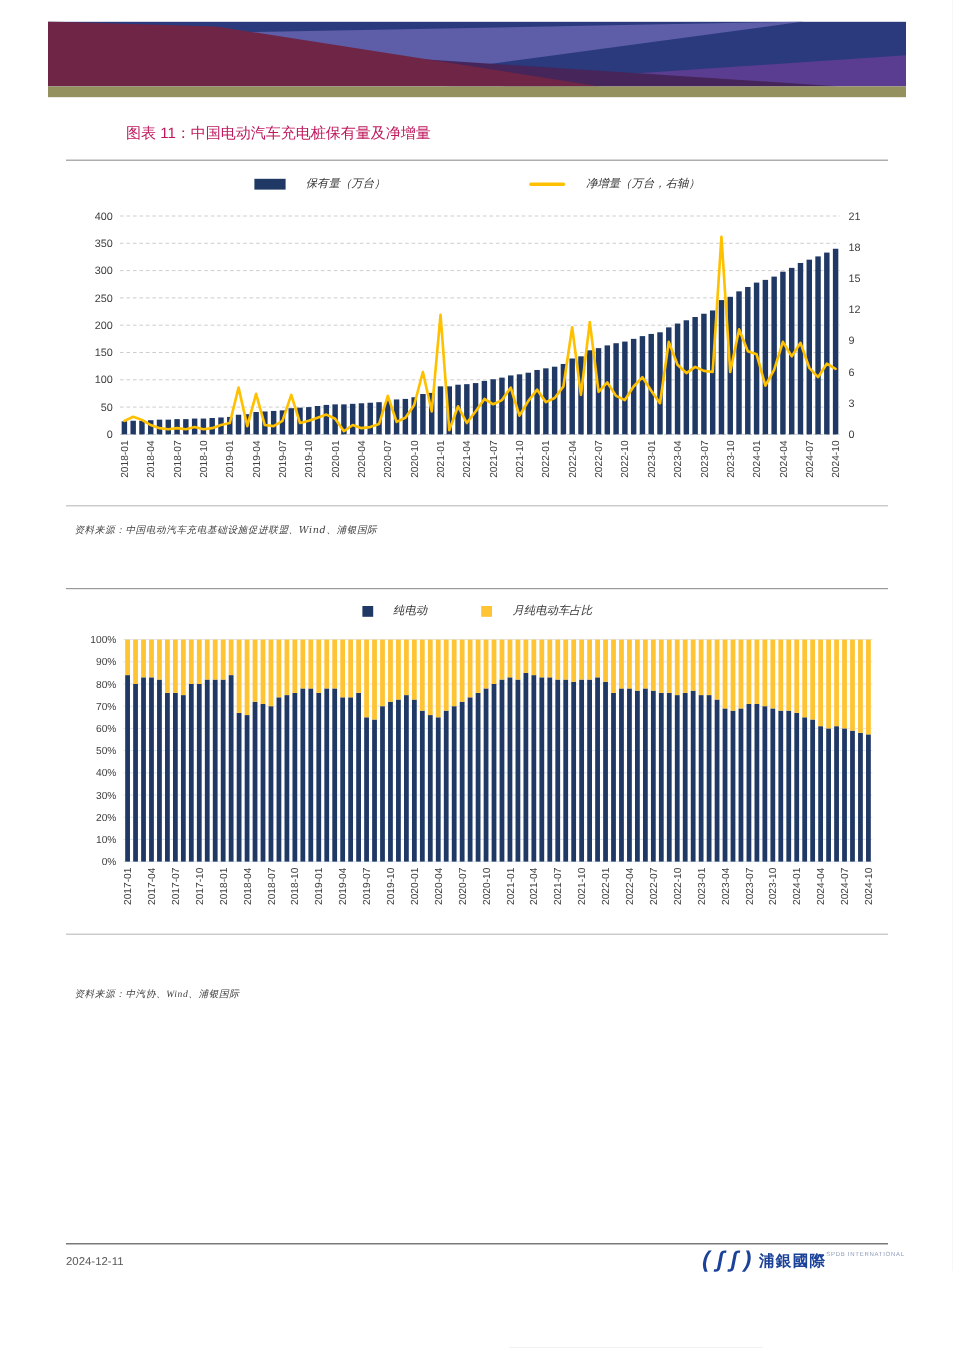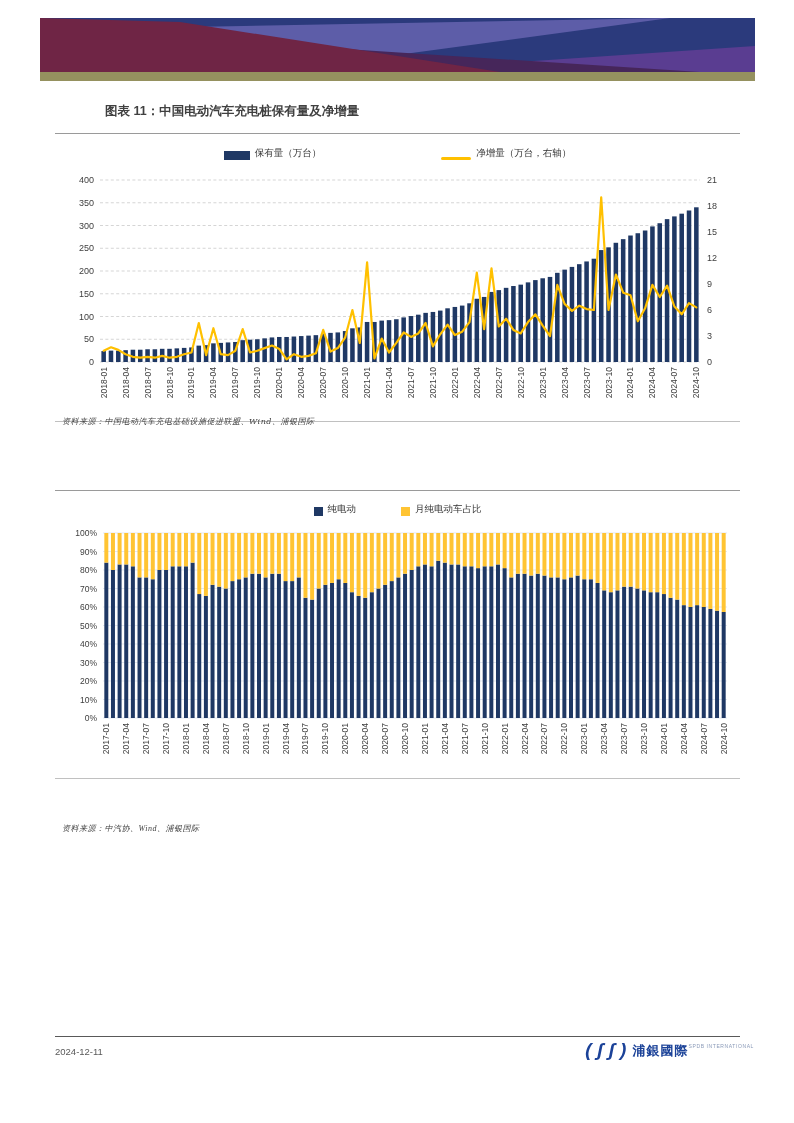--- a/index.html
+++ b/index.html
@@ -6,28 +6,28 @@
   .page{
     position:relative;width:794px;height:1123px;background:#ffffff;
     margin:0 auto;overflow:hidden;
     font-family:"Liberation Sans","DejaVu Sans",sans-serif;color:#404040;
   }
   .abs{position:absolute;}
   .hairline{position:absolute;height:0;border-top:1px solid #9a9a9a;}
   .hairline.light{border-top-color:#c0c0c0;}
   .fig-title{
     position:absolute;left:62px;width:690px;white-space:nowrap;
-    font-weight:bold;color:#404040;padding-left:43px;
+    font-weight:normal;color:#be185d;padding-left:43px;
   }
   .legend-row{
     position:absolute;left:55px;width:685px;display:flex;
     justify-content:center;align-items:center;
     font-size:9.5px;color:#333;
   }
-  .legend-item{display:flex;align-items:flex-end;gap:5px;}
+  .legend-item{display:flex;align-items:center;gap:17px;font-style:italic;}
   .swatch-bar{width:26px;height:9px;display:inline-block;}
   .swatch-line{width:30px;height:3px;border-radius:2px;display:inline-block;}
   .swatch-sq{width:9px;height:9px;display:inline-block;}
   .source-text{
     position:absolute;left:62px;font-style:italic;
     font-family:"DejaVu Serif","Liberation Serif",serif;
     font-size:8px;color:#404040;letter-spacing:0.5px;
   }
   .footer-text{font-size:9.5px;color:#595959;text-align:center;}
   .logo-wrap{position:absolute;display:flex;align-items:center;gap:4px;}
@@ -202,21 +202,21 @@
       <text x="0" y="0" font-size="8.5" text-anchor="end" fill="#404040" transform="translate(517.6341463414634,201) rotate(-90)">2023-04</text>
       <text x="0" y="0" font-size="8.5" text-anchor="end" fill="#404040" transform="translate(539.5853658536586,201) rotate(-90)">2023-07</text>
       <text x="0" y="0" font-size="8.5" text-anchor="end" fill="#404040" transform="translate(561.5365853658536,201) rotate(-90)">2023-10</text>
       <text x="0" y="0" font-size="8.5" text-anchor="end" fill="#404040" transform="translate(583.4878048780488,201) rotate(-90)">2024-01</text>
       <text x="0" y="0" font-size="8.5" text-anchor="end" fill="#404040" transform="translate(605.439024390244,201) rotate(-90)">2024-04</text>
       <text x="0" y="0" font-size="8.5" text-anchor="end" fill="#404040" transform="translate(627.390243902439,201) rotate(-90)">2024-07</text>
       <text x="0" y="0" font-size="8.5" text-anchor="end" fill="#404040" transform="translate(649.3414634146342,201) rotate(-90)">2024-10</text>
     </svg>
 
   <div class="hairline light" style="left:55px;top:421px;width:685px;"></div>
-  <div class="source-text" style="top:416px;">资料来源：中国电动汽车充电基础设施促进联盟、Wind、浦银国际</div>
+  <div class="source-text" style="top:436px;">资料来源：中国电动汽车充电基础设施促进联盟、Wind、浦银国际</div>
 
   <div class="hairline" style="left:55px;top:490px;width:685px;"></div>
 
   <div class="legend-row" style="top:503px;gap:45px;">
     <div class="legend-item">
       <span class="swatch-sq" style="background: rgb(31, 56, 100);"></span>
       <span>纯电动</span>
     </div>
     <div class="legend-item">
       <span class="swatch-sq" style="background: rgb(255, 196, 51);"></span>

